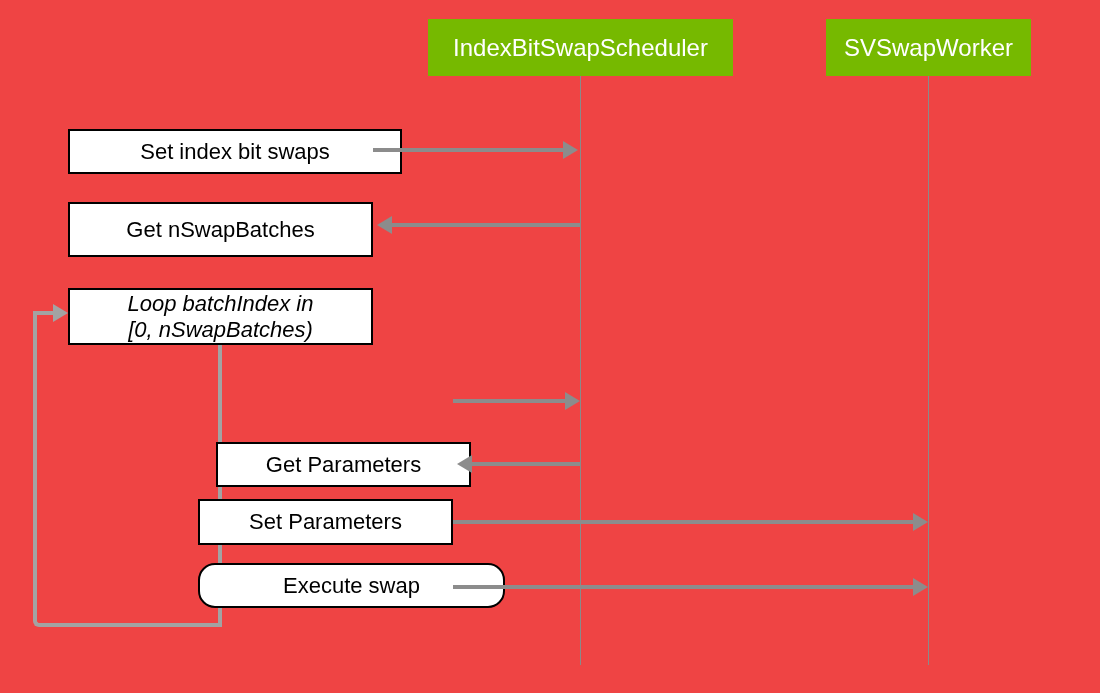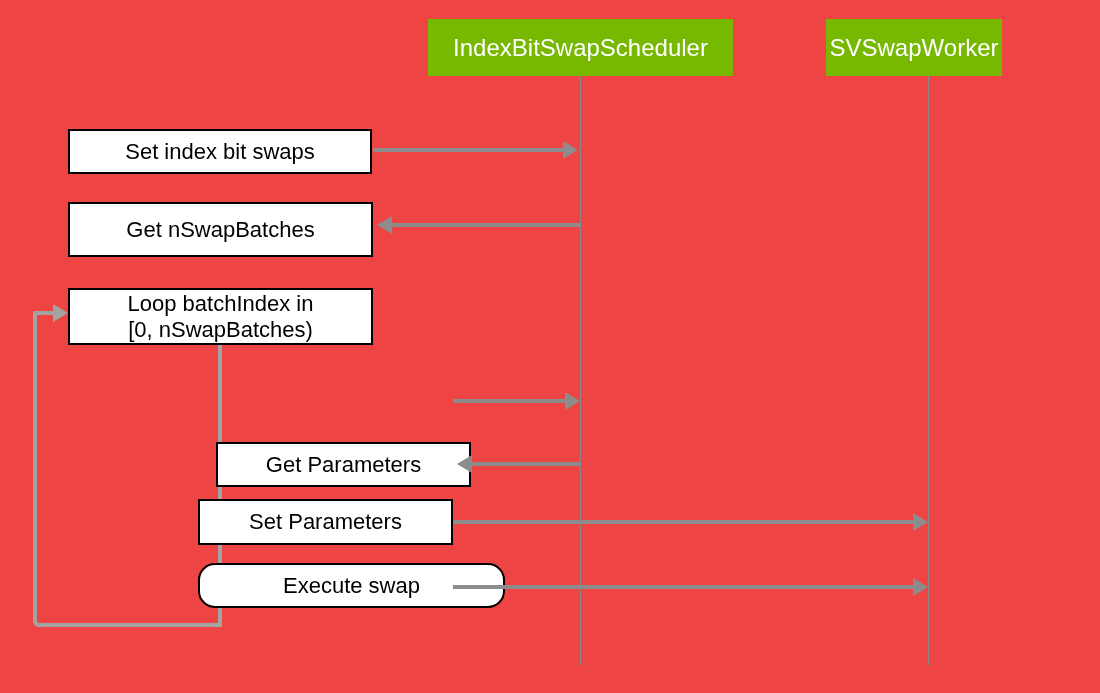--- a/index.html
+++ b/index.html
@@ -119,33 +119,33 @@
   <div class="lifeline" style="left:928px;"></div>
 
   <div class="loop-vline"></div>
   <div class="loop-return"></div>
   <div class="loop-arrow-stub"></div>
   <div class="loop-arrow-head"></div>
 
   <div class="actor" style="left:428px; top:19px; width:305px;">
     <span>IndexBitSwapScheduler</span>
   </div>
-  <div class="actor" style="left:826px; top:19px; width:176px;">
+  <div class="actor" style="left:826px; top:19px; width:205px;">
     <span>SVSwapWorker</span>
   </div>
 
-  <div class="msgbox" style="left:68px; top:129px; width:304px; height:45px;">
+  <div class="msgbox" style="left:68px; top:129px; width:334px; height:45px;">
     <span>Set index bit swaps</span>
   </div>
 
   <div class="msgbox" style="left:68px; top:202px; width:305px; height:55px;">
     <span>Get nSwapBatches</span>
   </div>
 
-  <div class="msgbox" style="left:68px; top:288px; width:305px; height:57px;">
+  <div class="msgbox" style="left:68px; top:288px; width:305px; height:57px;font-style:italic;">
     <span>Loop batchIndex in</span>
     <span>[0, nSwapBatches)</span>
   </div>
 
 
   <div class="msgbox" style="left:198px; top:442px; width:255px; height:45px;margin-left:18px;">
     <span>Get Parameters</span>
   </div>
 
   <div class="msgbox" style="left:198px; top:499px; width:255px; height:46px;text-align:center;">

